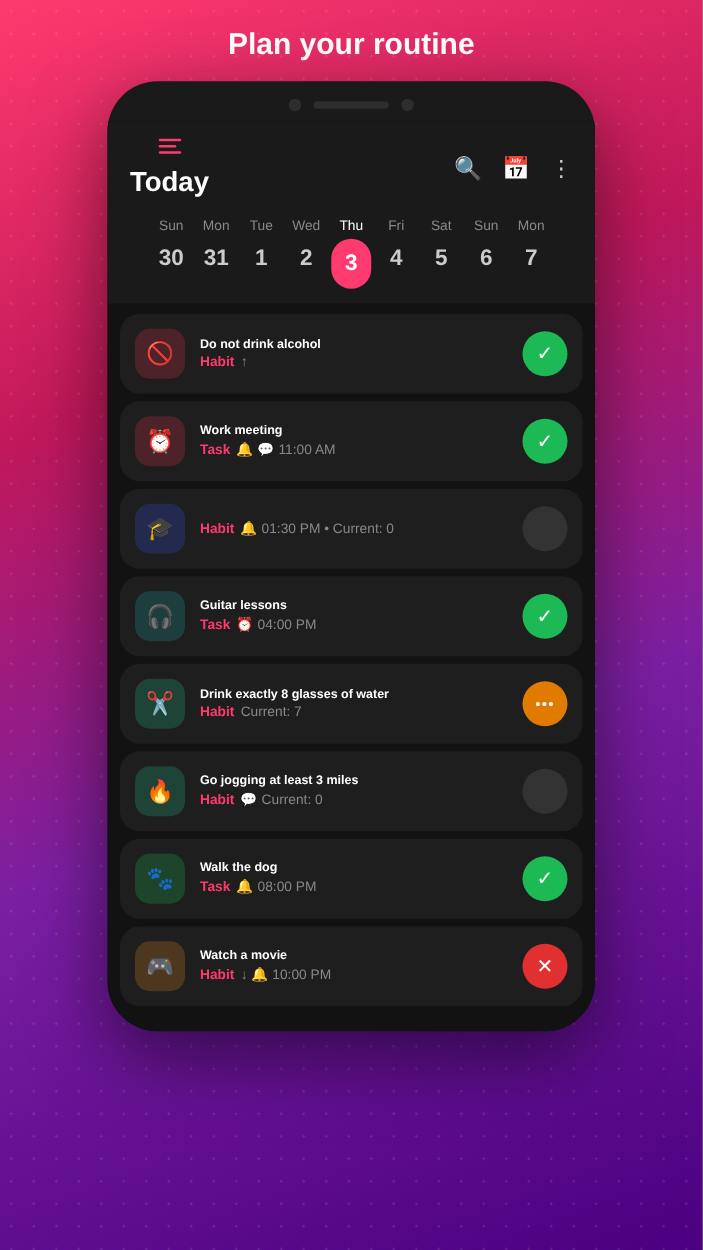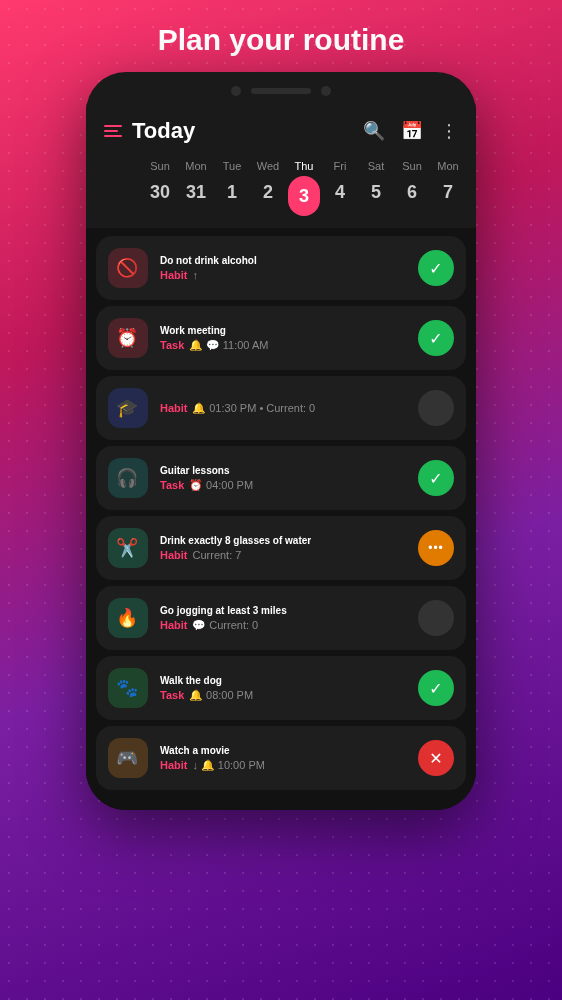--- a/index.html
+++ b/index.html
@@ -23,21 +23,21 @@
       z-index: 0;
     }
 
     .hero-text {
       position: relative;
       z-index: 1;
       text-align: center;
       padding: 22px 20px 14px;
     }
     .hero-title {
-      font-size: 30px;
+      font-size: 24px;
       font-weight: 800;
       color: #ffffff;
       line-height: 1.2;
     }
     .hero-subtitle {
       font-size: 20px;
       font-weight: 600;
       color: rgba(255,255,255,0.92);
       margin-top: 2px;
     }
@@ -86,20 +86,21 @@
       display: flex;
       align-items: center;
       justify-content: space-between;
       padding: 14px 18px 10px;
       background: #1a1a1a;
     }
     .header-left {
       display: flex;
       align-items: center;
       gap: 10px;
+      flex-direction: column;
     }
     .menu-icon {
       display: flex;
       flex-direction: column;
       gap: 3px;
     }
     .menu-line {
       height: 2px;
       background: #ff3a6e;
       border-radius: 2px;
@@ -118,21 +119,21 @@
       align-items: center;
     }
     .header-icon {
       color: #cccccc;
       font-size: 18px;
     }
 
     
     .calendar-strip {
       display: flex;
-      justify-content: flex-end;
+      justify-content: center;
       padding: 6px 10px 12px;
       background: #1a1a1a;
     }
     .cal-day {
       display: flex;
       flex-direction: column;
       align-items: center;
       gap: 4px;
       min-width: 36px;
     }

